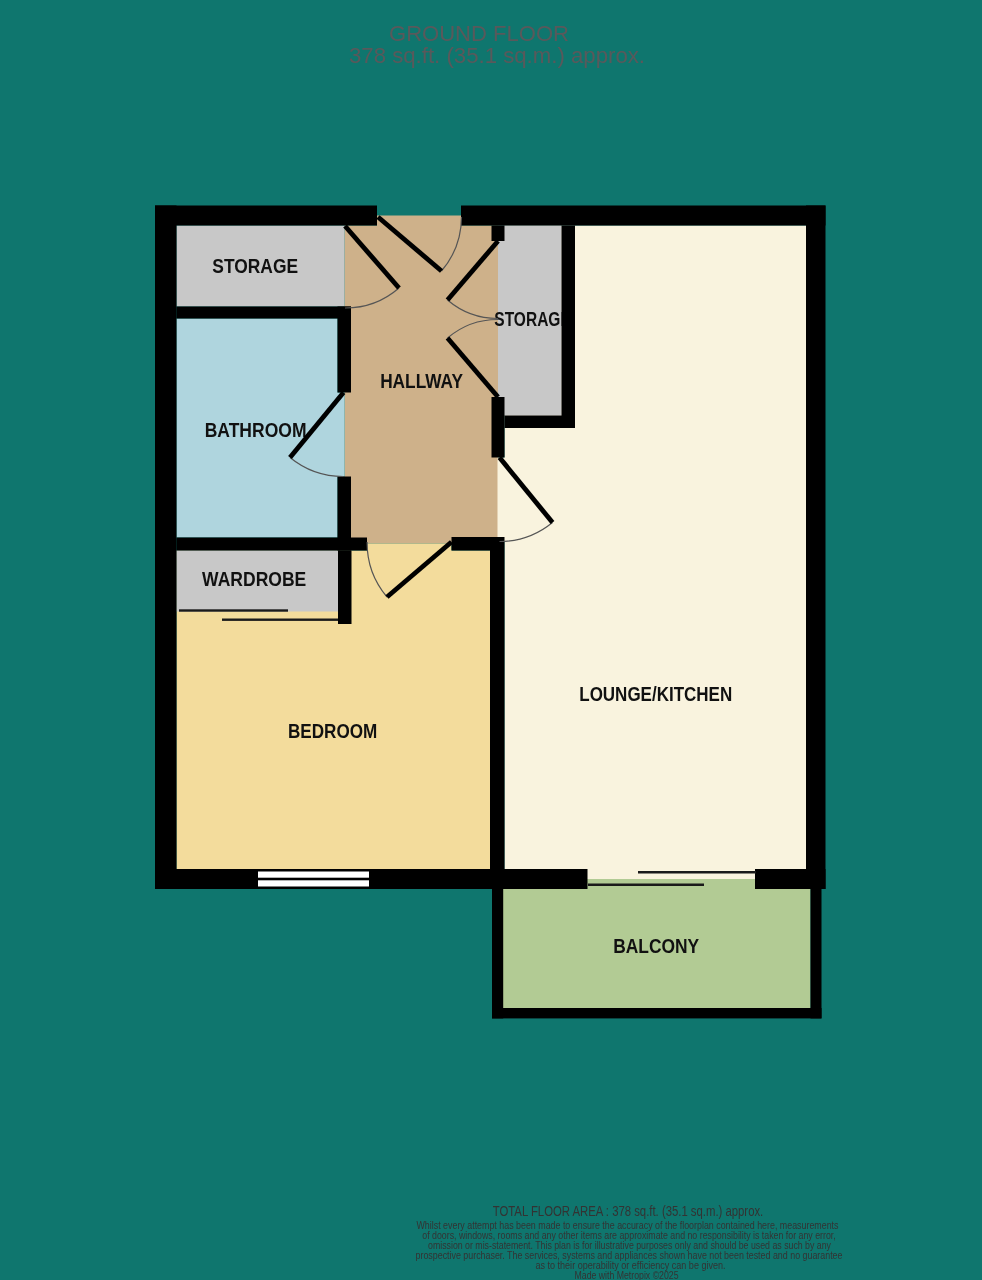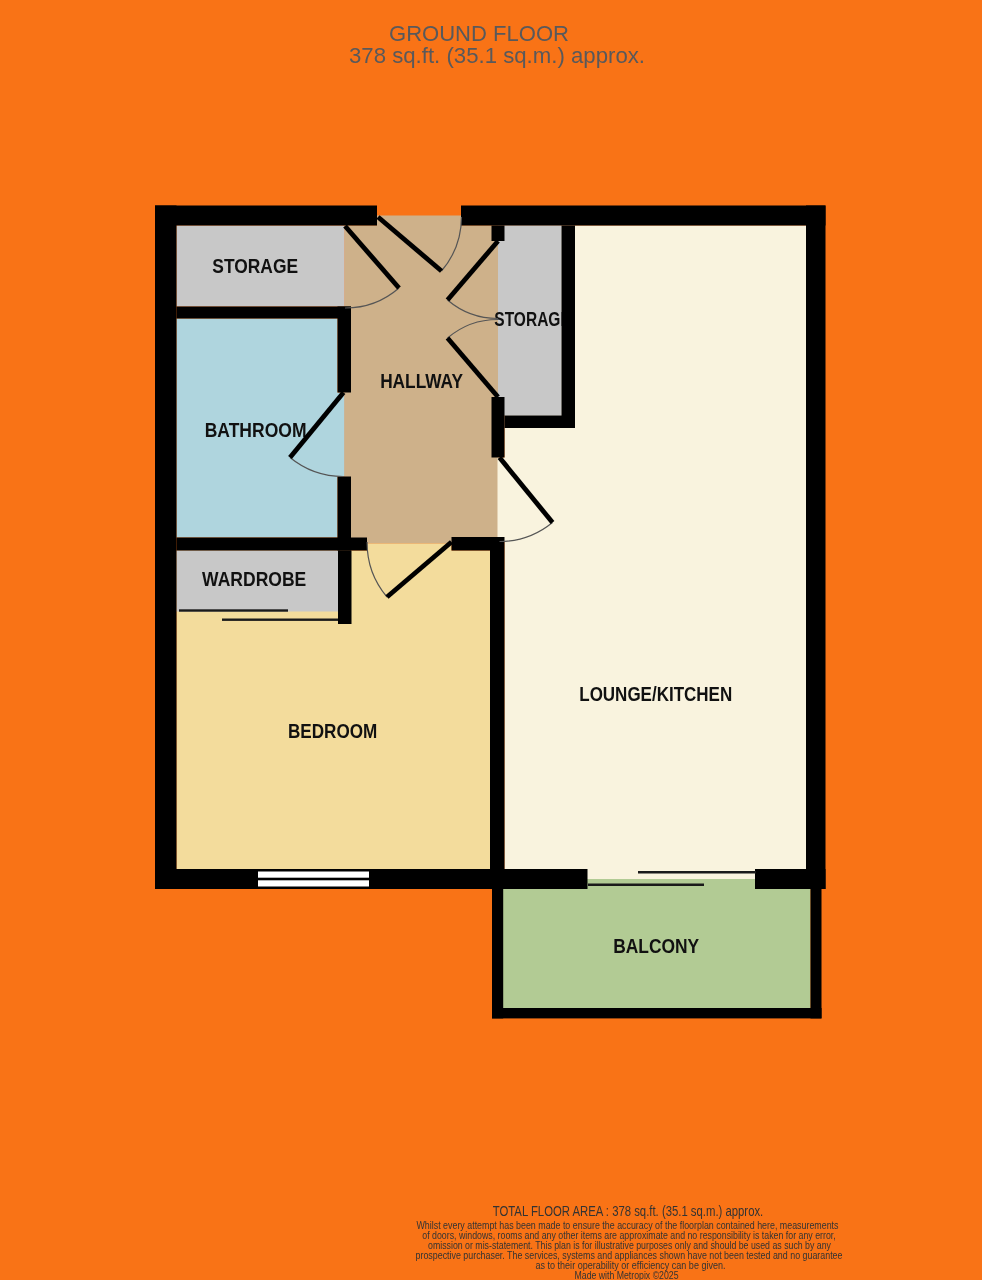--- a/index.html
+++ b/index.html
@@ -1,16 +1,16 @@
 <!DOCTYPE html>
 <html><head>
 <meta charset="utf-8">
 <style>
 html,body{margin:0;padding:0;background:#ffffff;}
-#page{position:relative;width:982px;height:1280px;background:#f97316;overflow:hidden;}
+#page{position:relative;width:982px;height:1280px;background:#0f766e;overflow:hidden;}
 svg{position:absolute;left:0;top:0;}
 text{font-family:"Liberation Sans",sans-serif;}
 .lbl{font-weight:bold;font-size:19.6px;fill:#111111;}
 </style>
 </head>
 <body>
 <div id="page">
 <svg width="982" height="1280" viewBox="0 0 982 1280">
 
 <text x="479" y="41.2" font-size="22" fill="#59595b" text-anchor="middle" textLength="180" lengthAdjust="spacingAndGlyphs">GROUND FLOOR</text>

